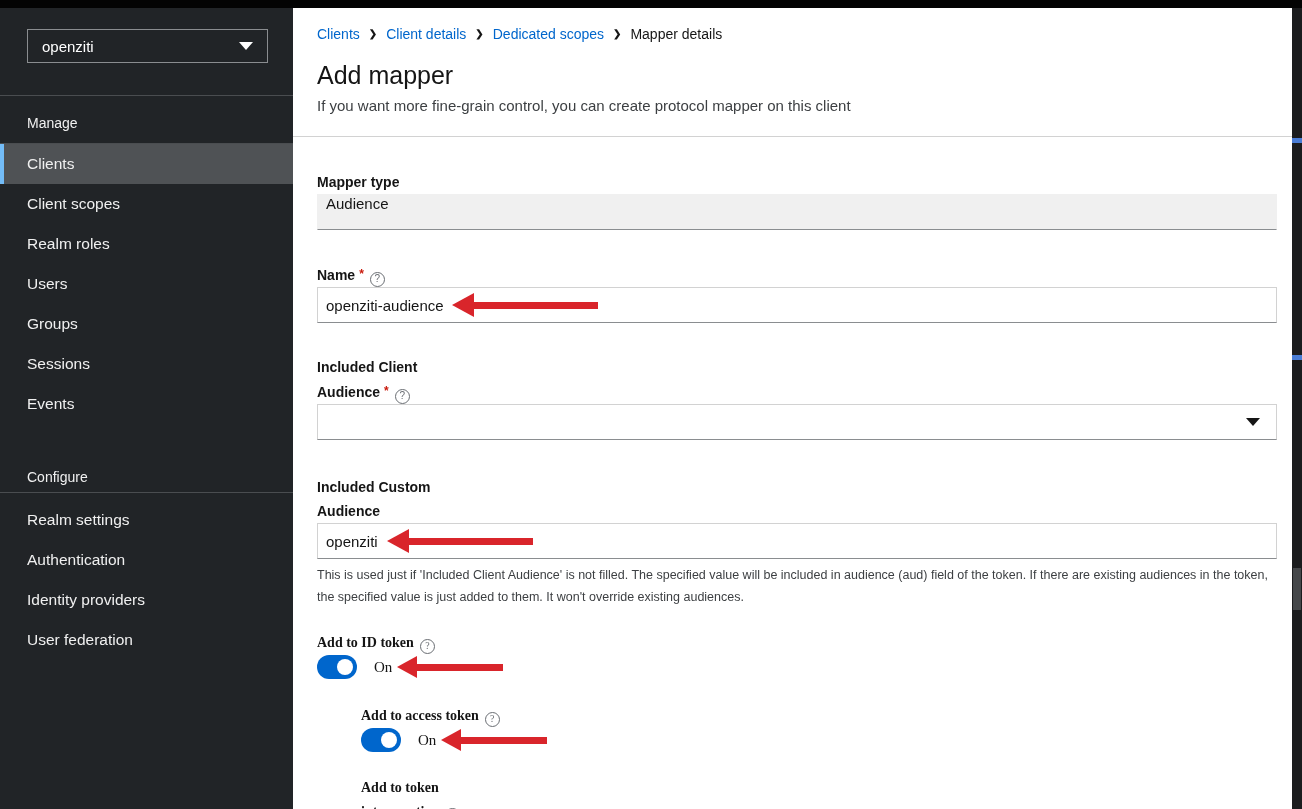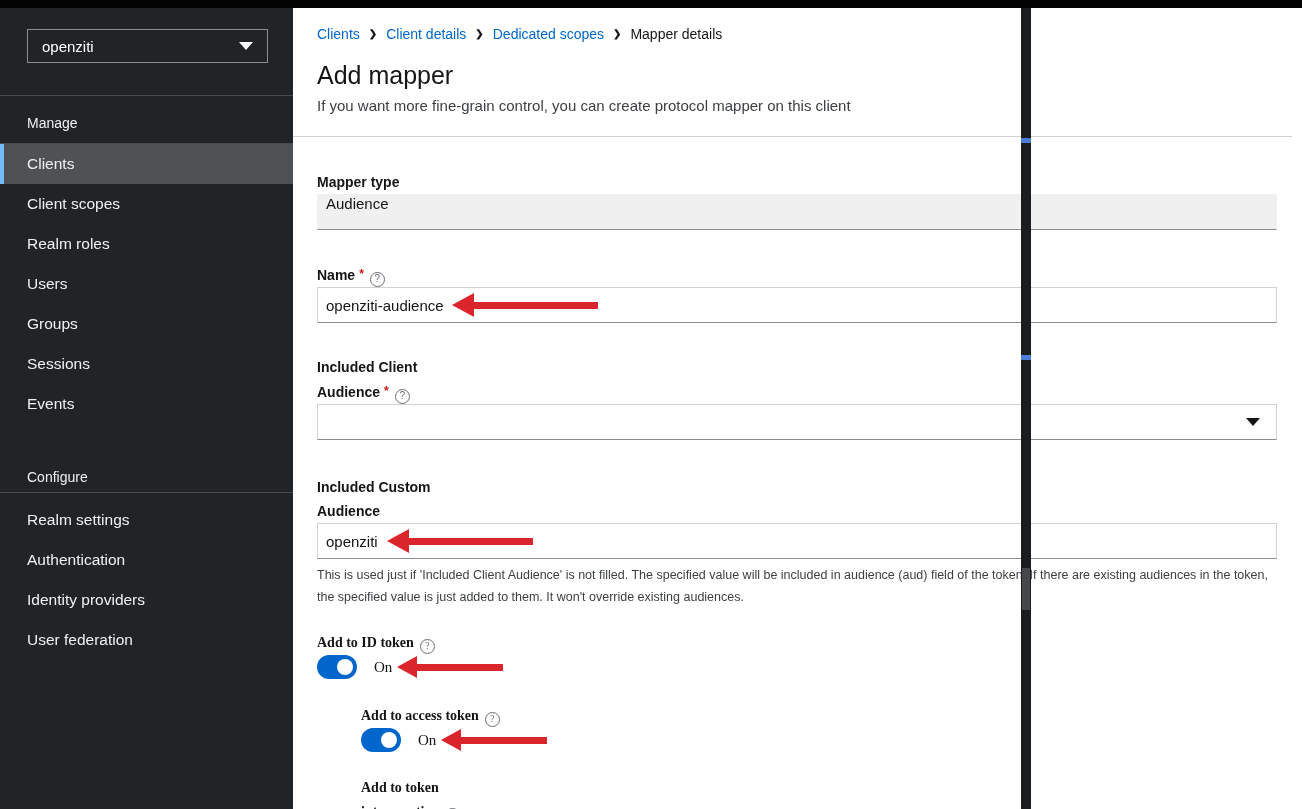--- a/index.html
+++ b/index.html
@@ -1,17 +1,17 @@
 <!DOCTYPE html>
 <html><head>
 <meta charset="utf-8">
 <style>
   * { margin:0; padding:0; box-sizing:border-box; }
   html,body { width:1302px; height:809px; font-family:"Liberation Sans", sans-serif; background:#fff; overflow:hidden; }
-  .stage { position:relative; width:1031px; height:809px; background:#a16207; }
+  .stage { position:relative; width:1302px; height:809px; background:#a16207; }
 
   
   .topbar { position:absolute; left:0; top:0; width:1302px; height:8px; background:#030303; }
 
   
   .sidebar { position:absolute; left:0; top:8px; width:293px; height:801px; background:#212427; color:#f0f0f0; }
   .realm-area { padding:21px 25px 32px 27px; border-bottom:1px solid #4a4d50; }
   .realm-select { height:34px; border:1px solid #8a8d90; display:flex; align-items:center; justify-content:space-between; padding:0 14px; cursor:pointer; }
   .realm-select .txt { font-size:15px; color:#fff; }
   .caret-down-white { width:0; height:0; border-left:7px solid transparent; border-right:7px solid transparent; border-top:8px solid #fff; }

